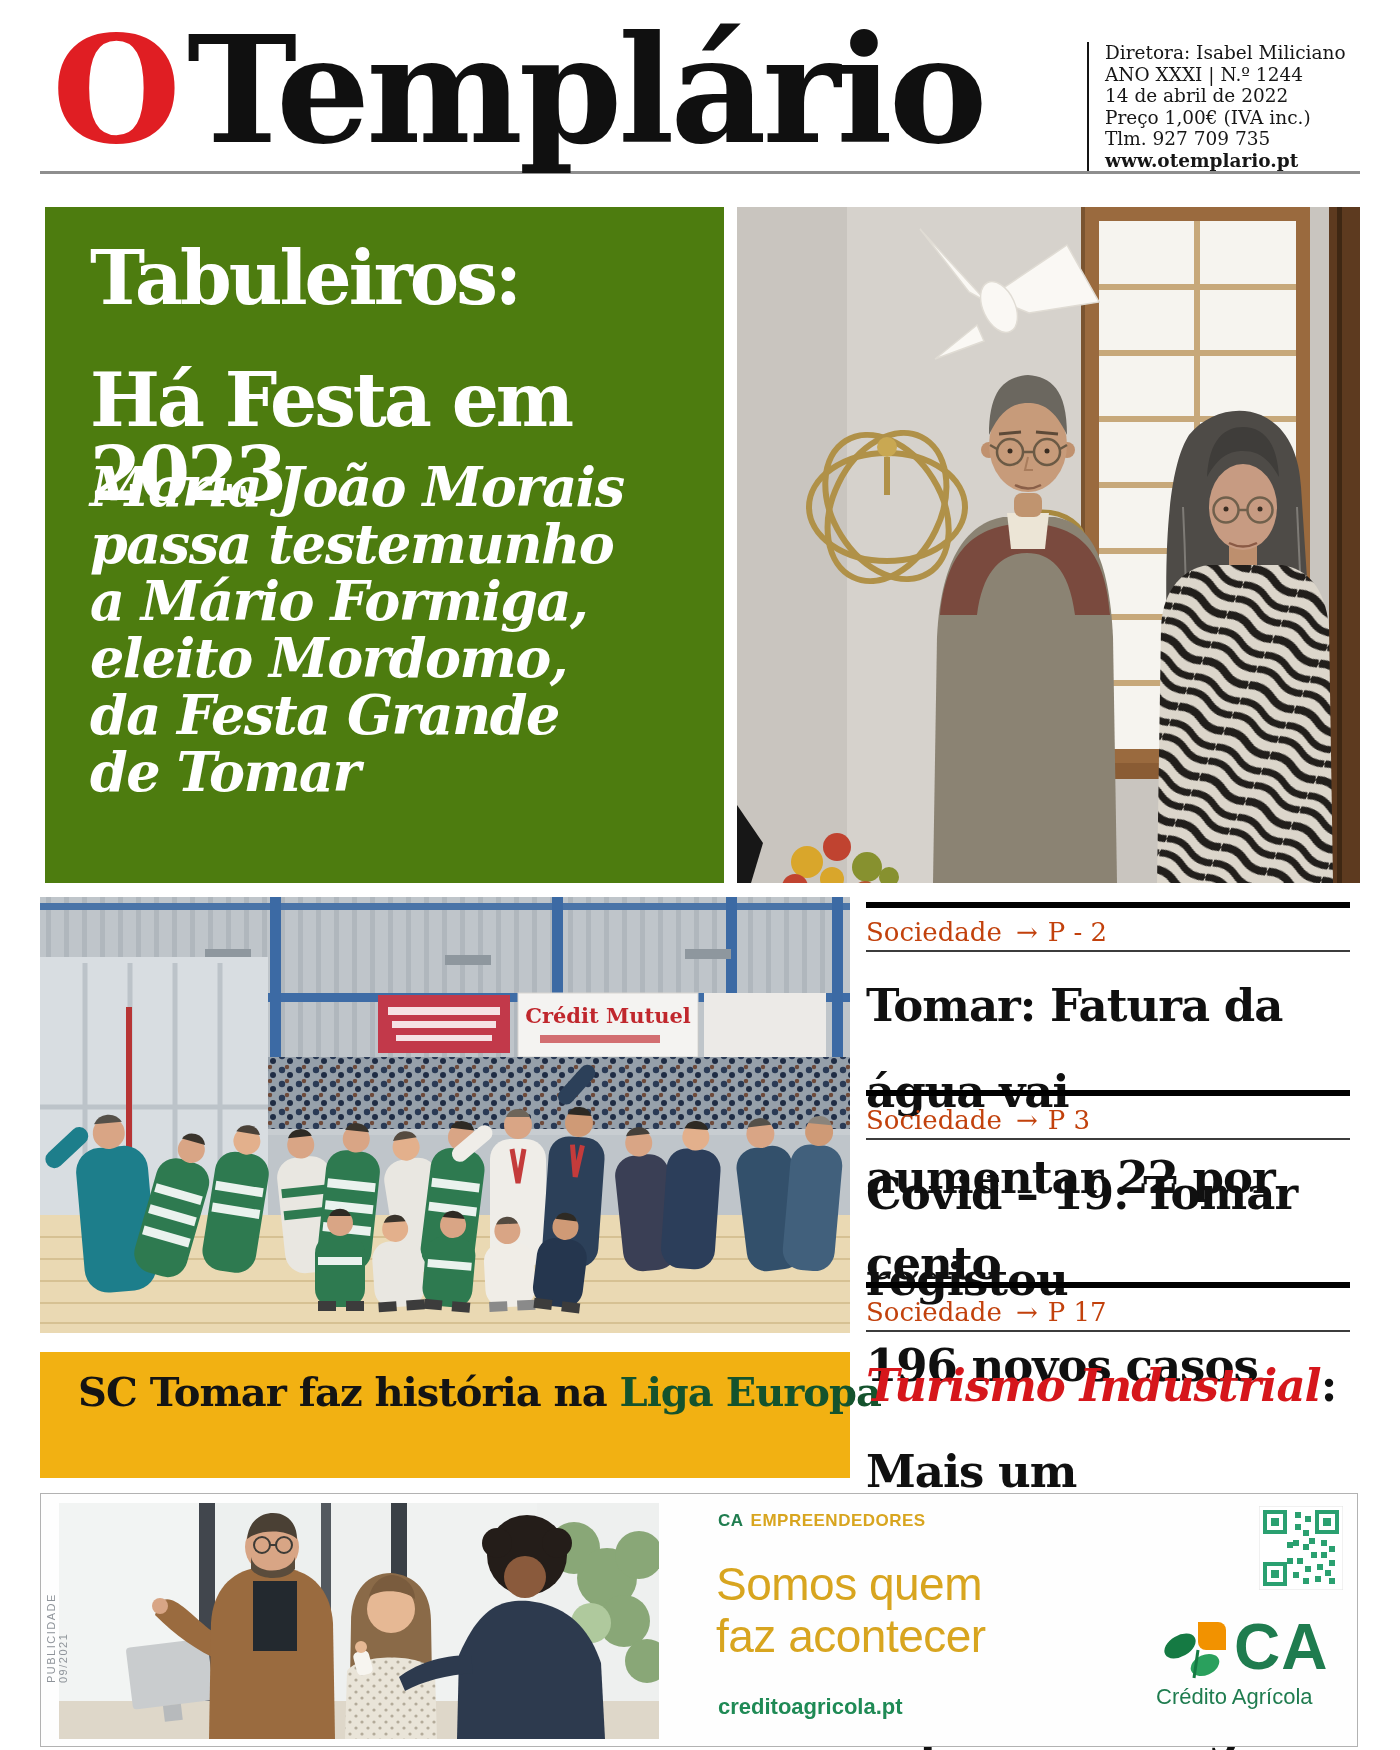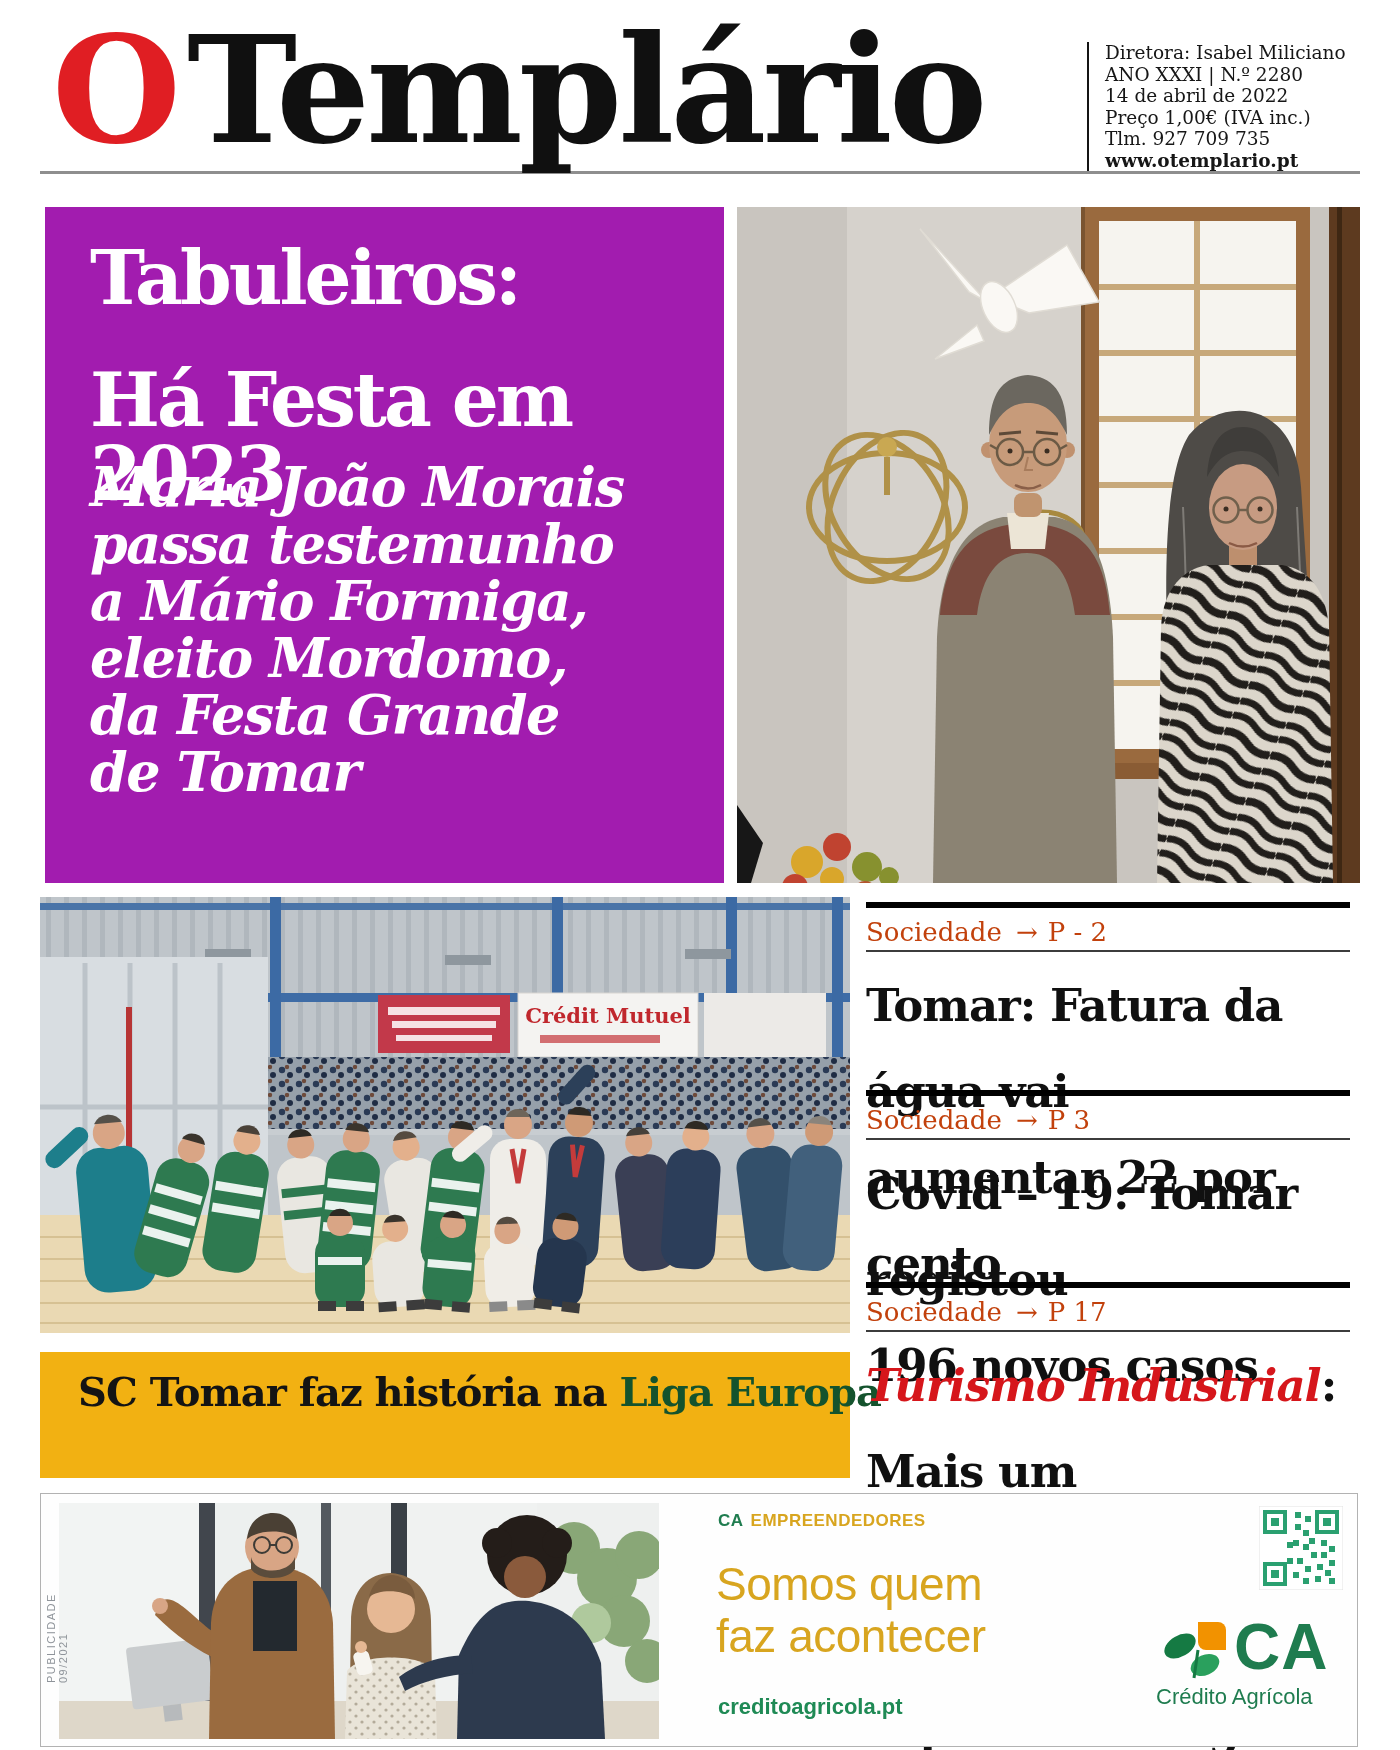--- a/index.html
+++ b/index.html
@@ -7,21 +7,21 @@
         font-family:"DejaVu Serif",serif;}
   
   #masthead{position:absolute;left:52px;top:16px;font-size:148px;font-weight:bold;
             line-height:1;letter-spacing:-4px;white-space:nowrap;z-index:3;color:#101010;}
   #masthead .art{color:#e01e23;margin-right:10px;}
   #info-block{position:absolute;left:1087px;top:42px;border-left:2.5px solid #141414;
               padding-left:16px;font-size:18.5px;line-height:21.5px;color:#161616;width:270px;}
   #info-block .site{font-weight:bold;}
   #masthead-rule{position:absolute;left:40px;top:171px;width:1320px;height:2.5px;background:#8e8e8e;z-index:1;}
   
-  #lead{position:absolute;left:45px;top:207px;width:679px;height:676px;background:#a21caf;
+  #lead{position:absolute;left:45px;top:207px;width:679px;height:676px;background:#4d7c0f;
         color:#ffffff;overflow:hidden;}
   #lead .h1{position:absolute;left:45px;font-weight:bold;font-size:74px;letter-spacing:-3px;line-height:1;}
   #lead .h1a{top:34px;}
   #lead .h1b{top:156px;}
   #lead .deck{position:absolute;left:45px;top:252px;font-style:italic;font-weight:bold;
               font-size:54px;letter-spacing:-1.5px;line-height:57px;}
   
   .photo{position:absolute;display:block;}
   #couple-photo{left:737px;top:207px;}
   #hockey-photo{left:40px;top:897px;}
@@ -63,21 +63,21 @@
 </style>
 </head>
 <body>
 
 <div id="page">
 
   <div id="masthead"><span class="art">O</span><span>Templário</span></div>
   <div id="masthead-rule"></div>
   <div id="info-block">
     <div>Diretora: Isabel Miliciano</div>
-    <div>ANO XXXI | N.º 2280</div>
+    <div>ANO XXXI | N.º 1244</div>
     <div>14 de abril de 2022</div>
     <div>Preço 1,00€ (IVA inc.)</div>
     <div>Tlm. 927 709 735</div>
     <div class="site">www.otemplario.pt</div>
   </div>
 
   <div id="lead">
     <div class="h1 h1a">Tabuleiros:</div>
     <div class="h1 h1b">Há Festa em 2023</div>
     <div class="deck">

